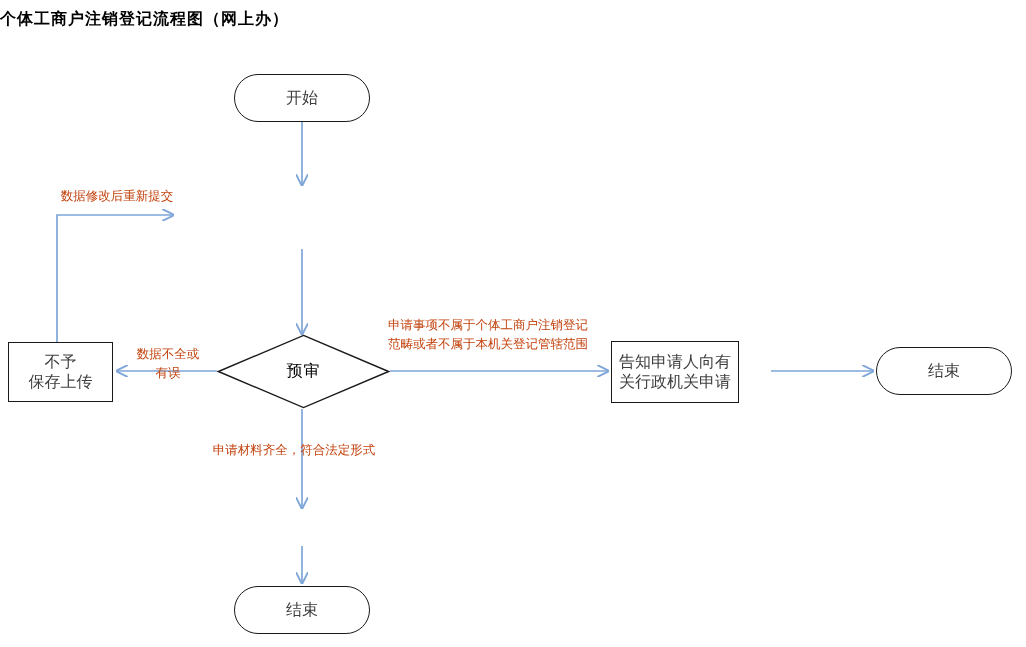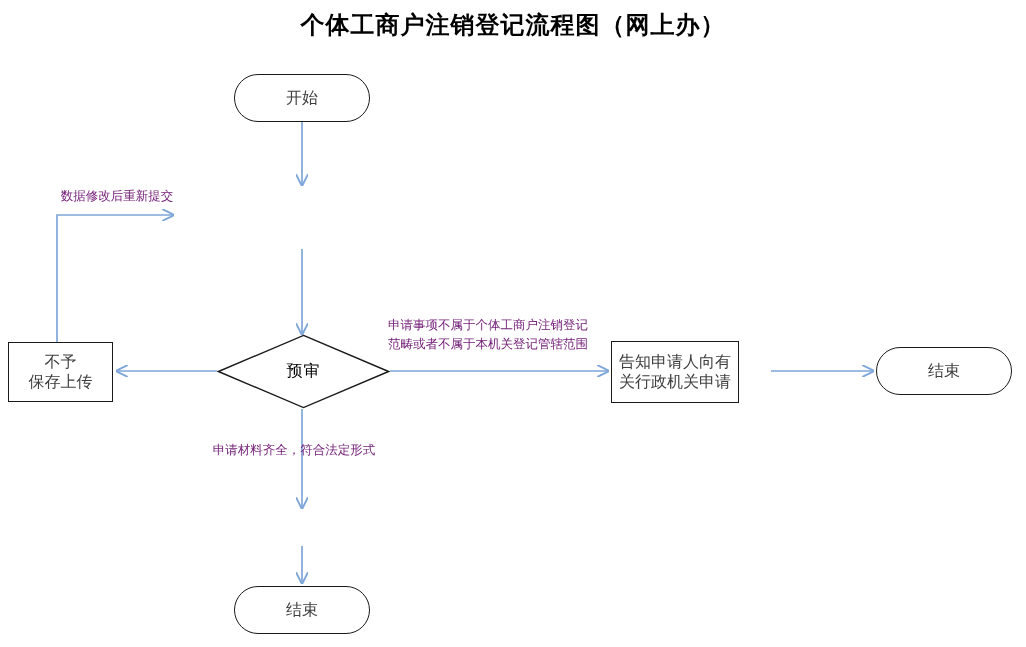--- a/index.html
+++ b/index.html
@@ -58,34 +58,33 @@
   }
   .diamond-label {
     position: relative;
     font-size: 16px;
     color: #000000;
     letter-spacing: 1px;
   }
   .edge-label {
     position: absolute;
     font-size: 12.5px;
-    color: #701a75;
+    color: #c2410c;
     line-height: 1.55;
     white-space: pre-line;
     text-align: center;
   }
   #title {
     position: absolute;
     left: 0;
     top: 9px;
     width: 1026px;
-    text-align: center;
     font-family: "Liberation Serif", "DejaVu Serif", serif;
     font-weight: bold;
-    font-size: 24px;
+    font-size: 16px;
     color: #000000;
     letter-spacing: 1px;
   }
 </style>
 </head>
 <body>
 
 <div id="page">
 
   <div id="title">个体工商户注销登记流程图（网上办）</div>
@@ -142,19 +141,21 @@
     <span>结束</span>
   </div>
 
 
   <div class="node terminator" style="left:234px; top:586px; width:136px; height:48px;">
     <span>结束</span>
   </div>
 
   <div class="edge-label" style="left:52px; top:187px; width:130px;">数据修改后重新提交</div>
 
+  <div class="edge-label" style="left:126px; top:345px; width:84px;">数据不全或
+有误</div>
 
   <div class="edge-label" style="left:388px; top:316px; width:230px; text-align:left;">申请事项不属于个体工商户注销登记
 范畴或者不属于本机关登记管辖范围</div>
 
   <div class="edge-label" style="left:196px; top:441px; width:196px;">申请材料齐全，符合法定形式</div>
 
 </div>
 
 </body></html>

